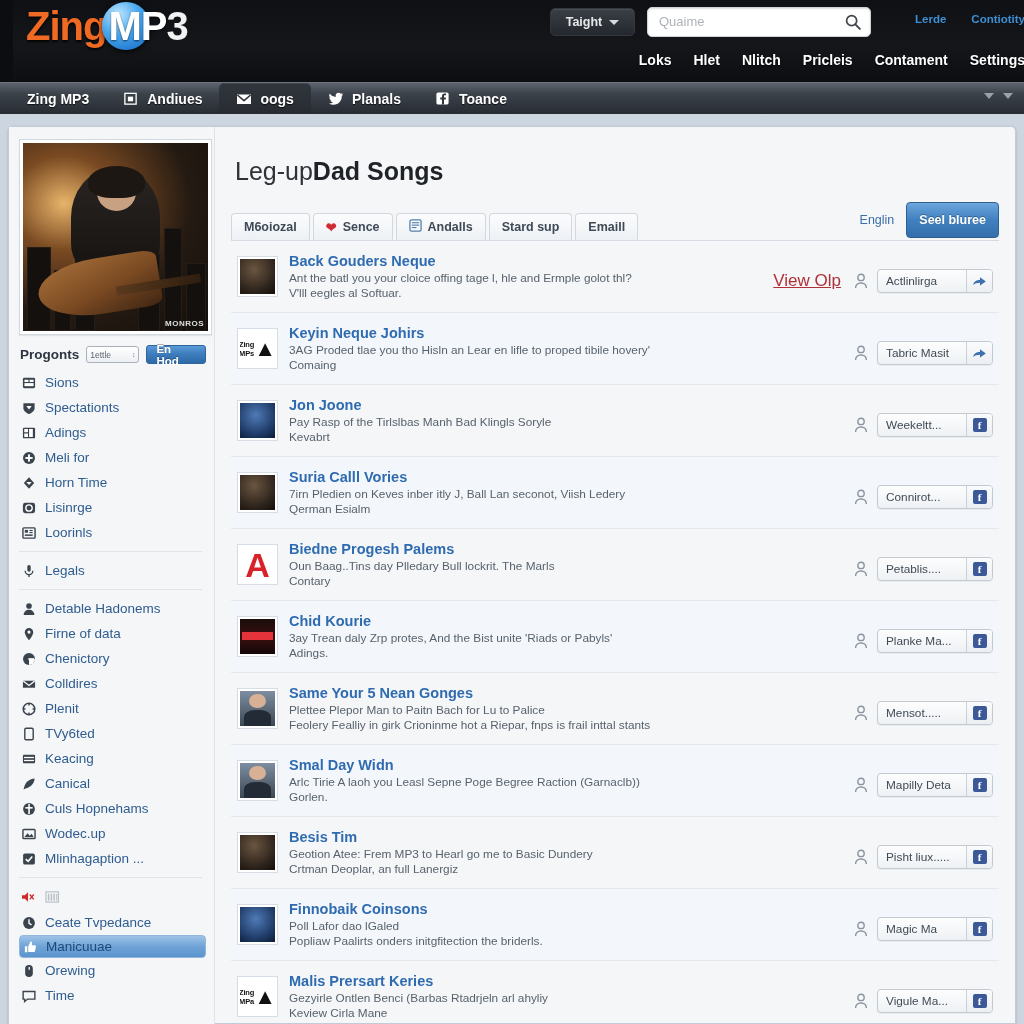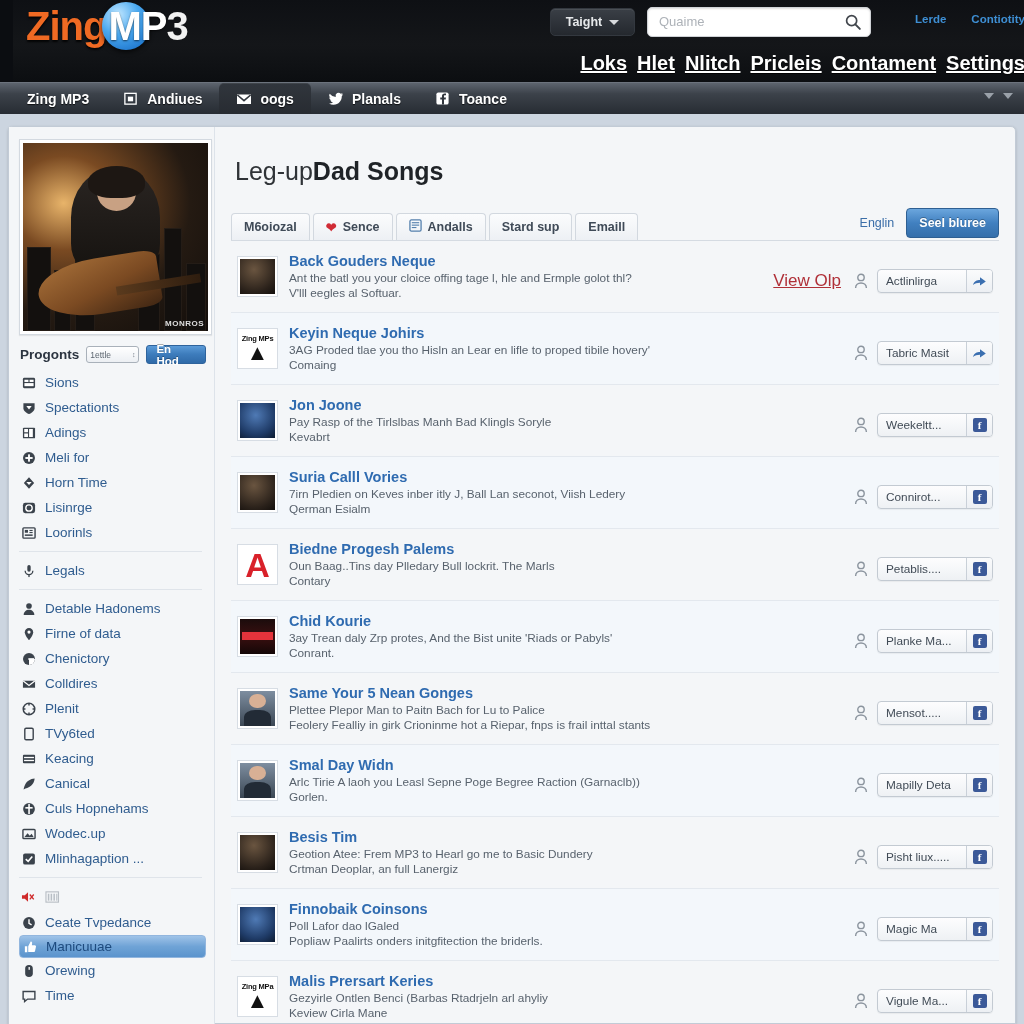--- a/index.html
+++ b/index.html
@@ -55,23 +55,22 @@
   }
   .searchbox .mag {
     position: absolute; right: 8px; top: 5px; width: 18px; height: 18px;
   }
   .topnav-small {
     position: absolute; right: 12px; top: 13px;
     display: flex; gap: 25px; font-size: 11.5px; font-weight: bold; color: #3e8fd4;
   }
   .topnav-main {
     position: absolute; right: 12px; top: 52px;
-    display: flex; gap: 10px; font-size: 20px; font-weight: bold; color: #ffffff;
+    display: flex; gap: 22px; font-size: 14px; font-weight: bold; color: #ffffff;
     text-shadow: 0 1px 1px rgba(0,0,0,.8);
-    text-decoration: underline;
   }
 
   
   .tabstrip {
     position: absolute; left: 0; top: 82px; width: 1024px; height: 32px;
     background: linear-gradient(180deg,#5d646e 0%, #3c424a 35%, #272c33 100%);
     border-top: 1px solid #6c737d;
   }
   .tabs { position: absolute; left: 10px; top: 0; display: flex; height: 32px; }
   .tab {
@@ -216,21 +215,21 @@
   .tb-btn {
     height:27px; padding:0 12px; display:flex; align-items:center; gap:6px;
     font-size:12.5px; color:#3f4a57; font-weight:bold;
     background: linear-gradient(180deg,#fbfcfd 0%, #edf0f4 100%);
     border:1px solid #d2d8df; border-bottom:none;
     border-radius:4px 4px 0 0; margin-right:3px;
   }
   .tb-right { position:absolute; right:0; bottom:2px; display:flex; align-items:center; gap:12px; }
   .tb-link { font-size:12.5px; color:#3b6ea8; }
   .tb-blue {
-    height:30px; padding:0 12px; border-radius:4px; display:flex; align-items:center;
+    height:36px; padding:0 12px; border-radius:4px; display:flex; align-items:center;
     background: linear-gradient(180deg,#6ba6dd 0%, #4180c0 50%, #356fab 100%);
     border:1px solid #2e5f92; color:#fff; font-size:12.5px; font-weight:bold;
     text-shadow:0 -1px 0 rgba(0,0,0,.3);
   }
 
   
   .list { margin-top:0; }
   .row {
     display:flex; align-items:center; gap:11px;
     padding:11px 6px 11px 6px; border-bottom:1px solid #e3e8ee;
@@ -251,21 +250,21 @@
   }
   .t-poster { background: linear-gradient(180deg,#1b0c0c 0%, #3a0f10 50%, #140707 100%); }
   .t-poster .bar {
     position:absolute; left:6%; right:6%; top:38%; height:22%;
     background:#e4333b; }
   .t-face { background: linear-gradient(180deg,#7e8ea0 0%, #3b4754 100%); }
   .t-face .h { position:absolute; left:26%; top:8%; width:48%; height:42%;
     border-radius:50%; background:#d8b095; }
   .t-face .b { position:absolute; left:12%; bottom:0; width:76%; height:46%;
     border-radius:42% 42% 0 0; background:#222b36; }
-  .t-logo { background:#fff; display:flex; flex-direction:column;
+  .t-logo { background:#fff; display:flex; flex-direction:row;
     align-items:center; justify-content:center; }
   .t-logo .zt { font-size:7.5px; font-weight:bold; color:#111; letter-spacing:-.2px; }
   .t-logo .zg { font-size:22px; font-weight:bold; color:#111; line-height:20px; }
 
   .rtext { flex:1 1 auto; min-width:0; padding-top:1px; }
   .rtitle { font-size:14.5px; font-weight:bold; color:#2f6bb0; margin-bottom:2px; }
   .rdesc { font-size:11.8px; color:#58626d; line-height:15px; }
   .rright { display:flex; align-items:center; gap:9px; padding-top:9px; flex:0 0 auto; }
   .viewlink {
     font-size:17px; color:#b03038; text-decoration:underline; margin-right:4px; white-space:nowrap;
@@ -828,21 +827,21 @@
 
       <div class="row alt">
         <div class="thumb">
             <div class="im t-poster">
               <span class="bar"></span>
             </div>
           </div>
         <div class="rtext">
           <div class="rtitle">Chid Kourie</div>
           <div class="rdesc">3ay Trean daly Zrp protes, And the Bist unite 'Riads or Pabyls'</div>
-          <div class="rdesc">Conrant.</div>
+          <div class="rdesc">Adings.</div>
         </div>
         <div class="rright">
           <svg class="person-ic" viewBox="0 0 14 16">
               <circle cx="7" cy="4.4" r="3.2" fill="none" stroke="#8b949e" stroke-width="1.4"></circle>
               <path d="M1.6 15c0-3 2.4-5 5.4-5s5.4 2 5.4 5" fill="none" stroke="#8b949e" stroke-width="1.4"></path>
             </svg>
           <div class="act-btn">
             <span class="act-label">Planke Ma...</span>
             <span class="act-ic">
                 <span class="fb-sq">f</span>

